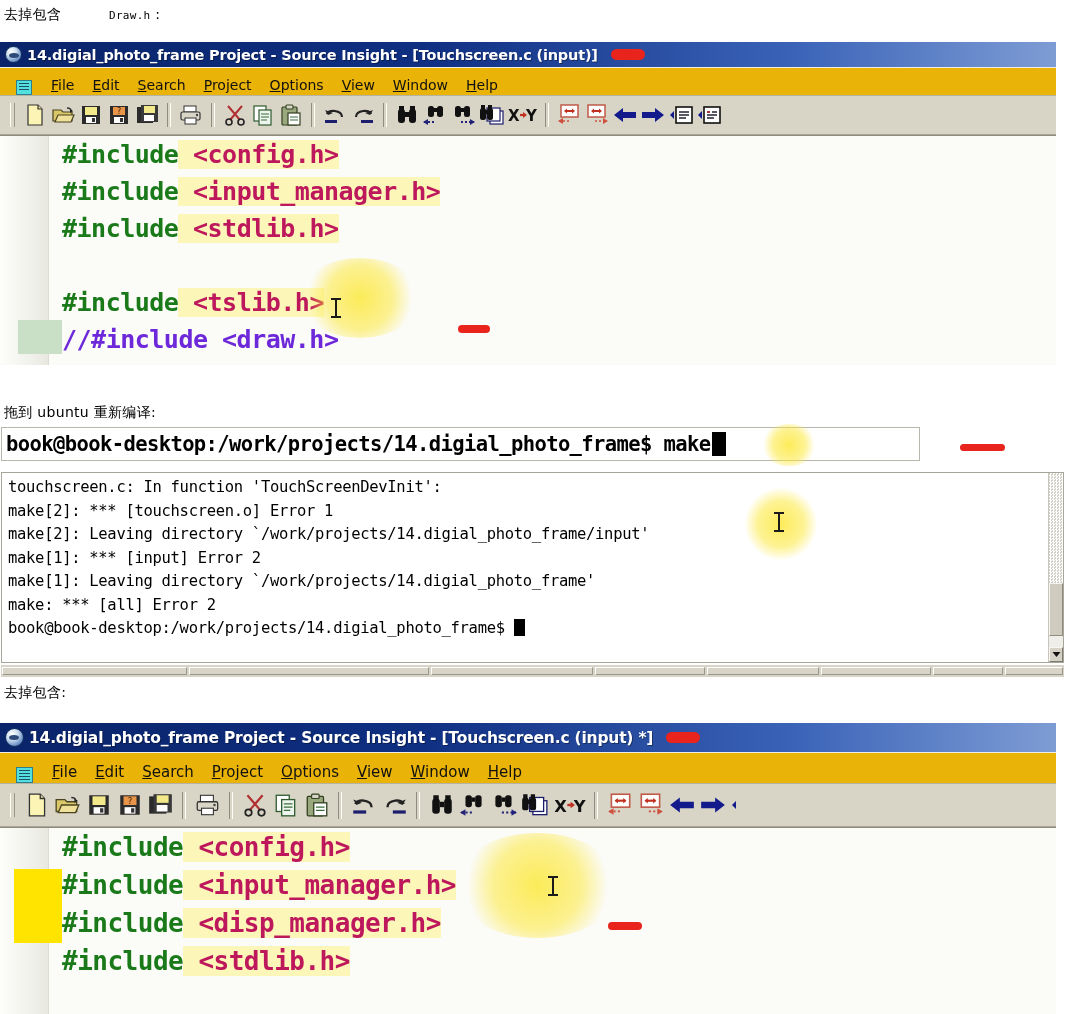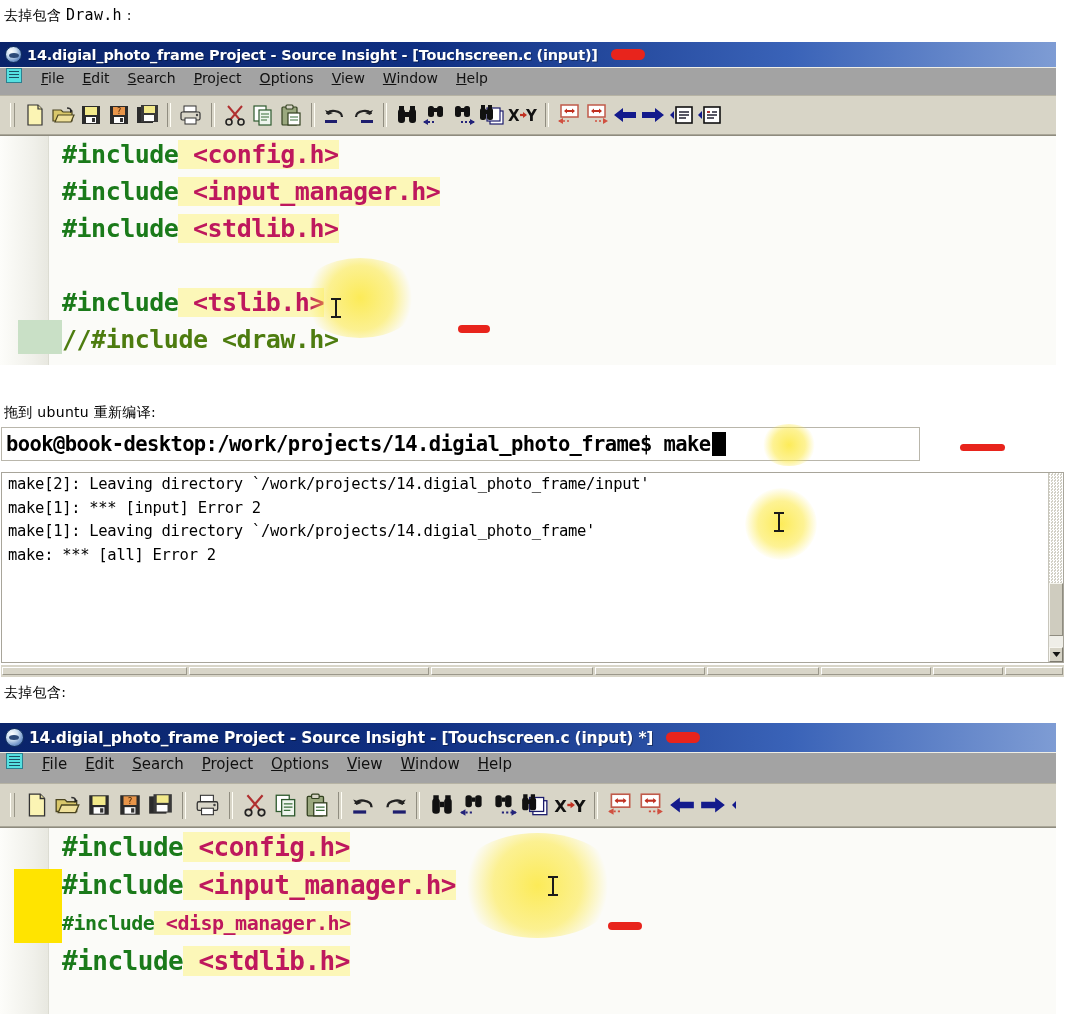--- a/index.html
+++ b/index.html
@@ -13,21 +13,21 @@
 
   
   .caption {
     position: absolute;
     font-family: "DejaVu Sans", "Liberation Sans", sans-serif;
     font-size: 14px;
     color: #000;
     white-space: nowrap;
     letter-spacing: 0.3px;
   }
-  .caption .mono { font-family: "DejaVu Sans Mono", "Liberation Mono", monospace; font-size: 15px; }
+  .caption .mono { font-family: "DejaVu Sans Mono", "Liberation Mono", monospace; font-size: 11px; margin-left: 43px; }
 
   
   .si-window { position: absolute; left: 0; width: 1056px; background: #d6d3c4; }
   .si-titlebar {
     height: 25px;
     background: linear-gradient(to right, #0a246a 0%, #0f2f82 40%, #3a63b8 75%, #7e9cd4 100%);
     display: flex; align-items: center;
     padding-left: 5px;
     position: relative;
   }
@@ -58,25 +58,25 @@
     width: 34px; height: 11px;
     background: #e8241c;
     border-radius: 6px;
     margin-left: 13px;
     vertical-align: middle;
     flex: 0 0 auto;
   }
 
   .si-menubar {
     height: 27px;
-    background: #a3a3a3;
-    display: flex; align-items: flex-start;
+    background: #eab308;
+    display: flex; align-items: flex-end;
     border-top: 1px solid #efeee6;
     border-bottom: 1px solid #b6b3a4;
-    padding-left: 6px;
+    padding-left: 16px;
   }
   .doc-icon {
     width: 16px; height: 15px;
     background: #55e0e0;
     border: 1px solid #2d7f8f;
     box-sizing: border-box;
     margin-right: 10px;
     position: relative;
     overflow: hidden;
   }
@@ -132,21 +132,21 @@
     font-size: 25px;
     font-weight: bold;
     line-height: 37px;
     height: 37px;
     white-space: pre;
     padding-left: 62px;
     letter-spacing: -0.5px;
   }
   .kw   { color: #1a7a1a; }
   .hdr  { color: #be185d; }
-  .cmt  { color: #4d7c0f; }
+  .cmt  { color: #6d28d9; }
   .hl   { background: #fcf7b8; }
 
   .blob-dash {
     position: absolute;
     width: 32px; height: 8px;
     background: #e8241c;
     border-radius: 4px;
   }
   .glow {
     position: absolute;
@@ -476,24 +476,27 @@
 
   <div class="caption" style="left:4px; top:404px;">拖到 ubuntu 重新编译:</div>
 
   <div class="term-prompt" style="left:1px; top:427px; width:919px; height:34px;">
     <span>book@book-desktop:/work/projects/14.digial_photo_frame$ make</span><span class="cursor-block" style="width:14px;height:24px;vertical-align:-4px;margin-left:1px;"></span>
   </div>
   <div class="glow" style="left:760px; top:424px; width:58px; height:42px;"></div>
   <div class="blob-dash" style="left:960px; top:444px; width:45px; height:7px;"></div>
 
   <div class="term-body" style="left:1px; top:472px; width:1063px; height:191px;">
+    <div class="term-line" style="padding-top:3px;">touchscreen.c: In function 'TouchScreenDevInit':</div>
+    <div class="term-line">make[2]: *** [touchscreen.o] Error 1</div>
     <div class="term-line">make[2]: Leaving directory `/work/projects/14.digial_photo_frame/input'</div>
     <div class="term-line">make[1]: *** [input] Error 2</div>
     <div class="term-line">make[1]: Leaving directory `/work/projects/14.digial_photo_frame'</div>
     <div class="term-line">make: *** [all] Error 2</div>
+    <div class="term-line"><span>book@book-desktop:/work/projects/14.digial_photo_frame$ </span><span class="cursor-block"></span></div>
 
     <div class="term-scroll">
       <div class="track-up"></div>
       <div class="thumb"></div>
       <div class="btn-dn">
         <svg width="9" height="7" viewBox="0 0 9 7">
             <path d="M0.5 1h8L4.5 6z" fill="#141414"></path>
           </svg>
       </div>
     </div>
@@ -715,21 +718,21 @@
           </svg>
       </div>
     </div>
 
     <div class="si-code" style="height:190px;">
       <div class="gutter"></div>
       <div class="gutter-mark" style="background:#ffe400; top:41px; height:74px; left:14px; width:48px;"></div>
 
       <div class="code-line" style="font-size:26px; line-height:38px; height:38px;"><span class="kw">#include</span><span class="hdr hl"> &lt;config.h&gt;</span></div>
       <div class="code-line" style="font-size:26px; line-height:38px; height:38px;"><span class="kw">#include</span><span class="hdr hl"> &lt;input_manager.h&gt;</span></div>
-      <div class="code-line" style="font-size:20px; line-height:38px; height:38px;"><span class="kw">#include</span><span class="hdr hl"> &lt;disp_manager.h&gt;</span></div>
+      <div class="code-line" style="font-size:26px; line-height:38px; height:38px;"><span class="kw">#include</span><span class="hdr hl"> &lt;disp_manager.h&gt;</span></div>
       <div class="code-line" style="font-size:26px; line-height:38px; height:38px;"><span class="kw">#include</span><span class="hdr hl"> &lt;stdlib.h&gt;</span></div>
 
       <div class="glow" style="left:455px; top:5px; width:165px; height:105px;"></div>
       <div class="ibeam" style="left:552px; top:48px;"></div>
       <div class="blob-dash" style="left:608px; top:94px; width:34px; height:8px;"></div>
     </div>
   </div>
 
 </div>
 

